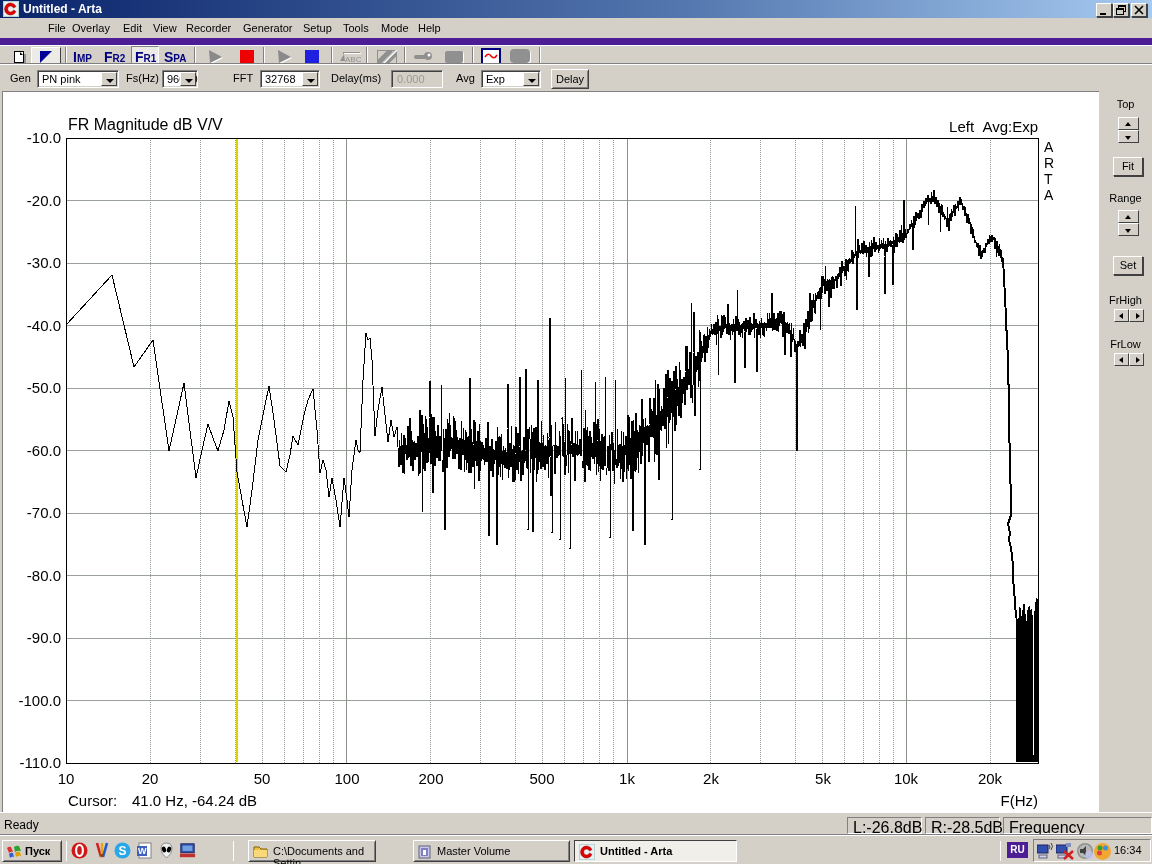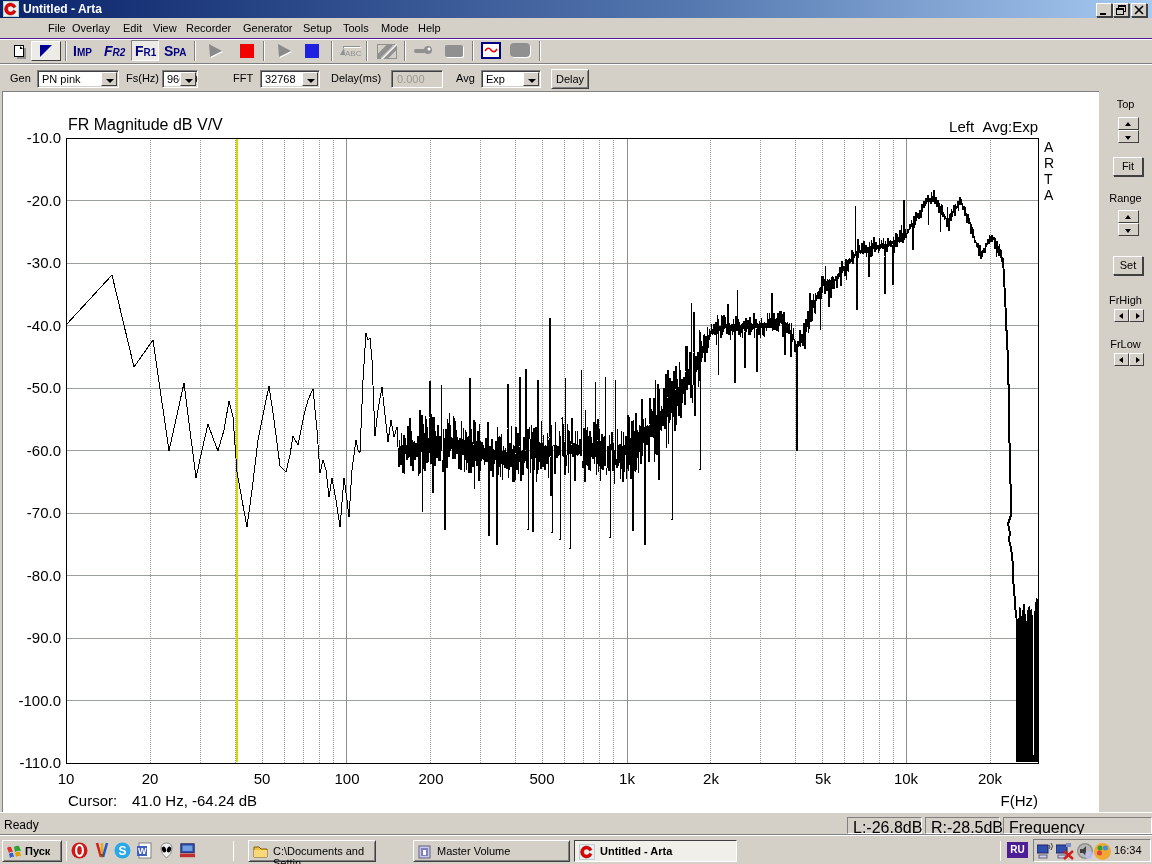--- a/index.html
+++ b/index.html
@@ -8,21 +8,21 @@
 
 #titlebar{left:0;top:0;width:1152px;height:18px;background:linear-gradient(90deg,#0a246a 0%,#5578b0 60%,#a6caf0 100%);}
 #titlebar .ticon{left:3px;top:1px;width:16px;height:16px;}
 #titlebar .ttext{left:23px;top:2px;color:#fff;font-weight:bold;font-size:12px;}
 .winbtn{top:3px;width:16px;height:14px;background:#d4d0c8;border:1px solid;border-color:#fff #404040 #404040 #fff;box-shadow:1px 1px 0 #404040;font-size:9px;text-align:center;line-height:12px;font-weight:bold;}
 
 #menubar{left:0;top:18px;width:1152px;height:20px;background:#d4d0c8;}
 #menubar span{position:absolute;top:4px;padding-left:41px;}
 
 .tbsep{width:2px;background:#808080;border-right:1px solid #fff;}
-#toolbar1{left:0;top:38px;width:1152px;height:25px;background:#d4d0c8;border-top:1px solid #4c1d95;box-shadow:inset 0 1px 0 #fff;}
+#toolbar1{left:0;top:38px;width:1152px;height:25px;background:#d4d0c8;border-top:7px solid #4c1d95;box-shadow:inset 0 1px 0 #fff;}
 #toolbar2{left:0,top:63px;left:0;top:63px;width:1152px;height:27px;background:#d4d0c8;border-top:1px solid #808080;box-shadow:inset 0 1px 0 #fff;}
 .navtxt{color:#000080;font-weight:bold;font-size:14px;letter-spacing:0px;}
 .navtxt small{font-size:10px;font-weight:bold;}
 .combo{height:18px;background:#fff;border:1px solid;border-color:#808080 #fff #fff #808080;box-shadow:inset 1px 1px 0 #404040, inset -1px -1px 0 #d4d0c8;font-size:11px;}
 .combo .cv{position:absolute;left:4px;top:2px;}
 .combo .cbtn{position:absolute;right:1px;top:1px;bottom:1px;width:16px;background:#d4d0c8;border:1px solid;border-color:#fff #404040 #404040 #fff;}
 .combo .cbtn:after{content:"";position:absolute;left:4px;top:6px;border:4px solid transparent;border-top:4px solid #000;}
 .btn{background:#d4d0c8;border:1px solid;border-color:#fff #404040 #404040 #fff;box-shadow:inset 1px 1px 0 #d4d0c8, inset -1px -1px 0 #808080;text-align:center;}
 
 #client{left:0;top:90px;width:1152px;height:722px;background:#d4d0c8;}
@@ -88,21 +88,21 @@
       <path d="M8 2 L11 5 L8 5 Z" fill="#000"></path>
       <path d="M11 5 L11 12 M3 12 L11 12" stroke="none"></path>
     </svg>
  <div class="abs" style="left:31px;top:2px;width:30px;height:20px;background:#ecebe6;border:1px solid;border-color:#fff #404040 #404040 #fff;">
    <svg width="13" height="13" viewBox="0 0 13 13" style="margin:3px 0 0 8px">
         <path d="M0 0 H12 L0 12 Z" fill="#000099"></path>
       </svg>
  </div>
  <div class="abs tbsep" style="left:65px;top:2px;height:20px;"></div>
  <span class="abs navtxt" style="left:73px;top:4px;">I<small>MP</small></span>
- <span class="abs navtxt" style="left:104px;top:4px;font-style:italic;">F<small>R2</small></span>
+ <span class="abs navtxt" style="left:104px;top:4px;">F<small>R2</small></span>
  <div class="abs" style="left:131px;top:1px;width:28px;height:21px;background:#eceae4;border:1px solid;border-color:#808080 #fff #fff #808080;"></div>
  <span class="abs navtxt" style="left:135px;top:4px;">F<small>R1</small></span>
  <span class="abs navtxt" style="left:164px;top:4px;">S<small>PA</small></span>
  <div class="abs tbsep" style="left:194px;top:2px;height:20px;"></div>
  <svg class="abs" style="left:207px;top:5px" width="18" height="15" viewBox="0 0 18 15">
       <path d="M3 1 L16 8 L4 14 Z" fill="#fff"></path>
       <path d="M2 0 L15 7 L3 13 Z" fill="#8a8a8a"></path>
     </svg>
  <div class="abs" style="left:240px;top:5px;width:14px;height:14px;background:#f00000;"></div>
  <div class="abs tbsep" style="left:263px;top:2px;height:20px;"></div>

